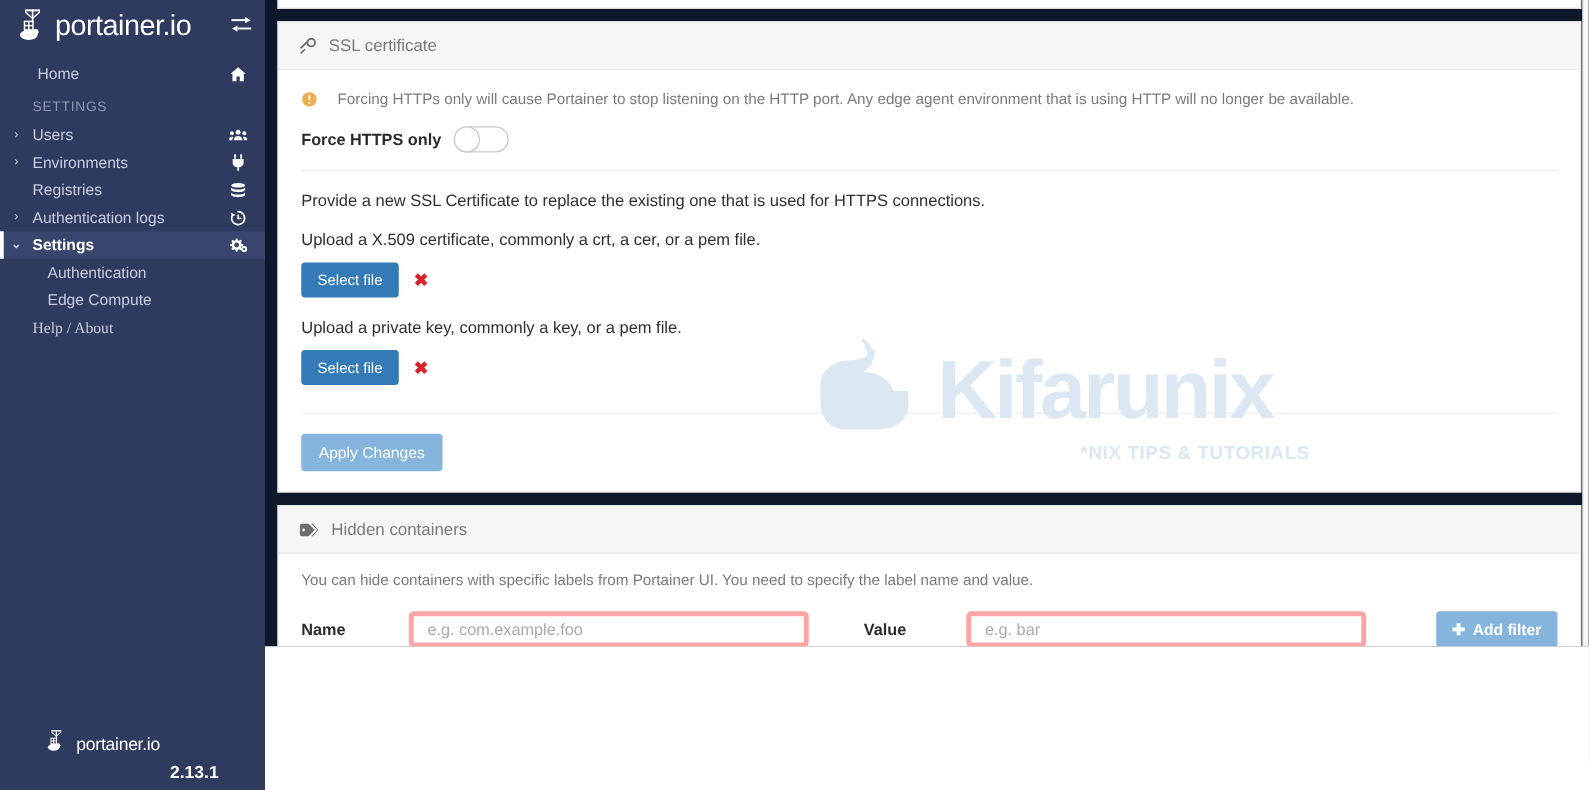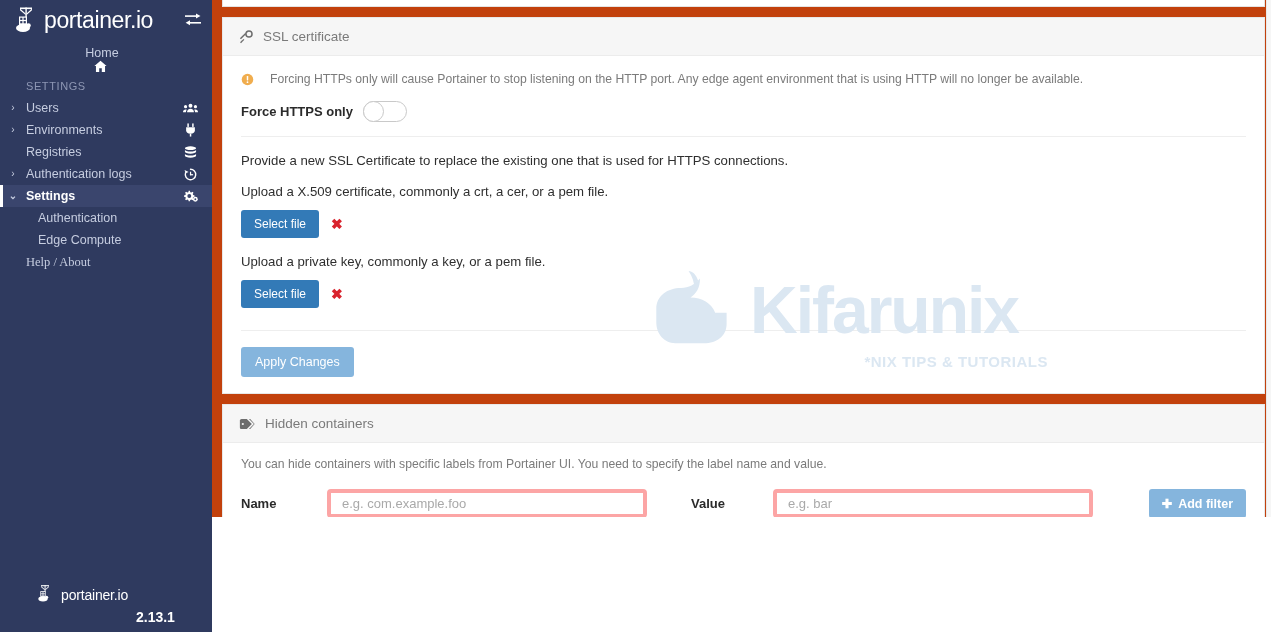--- a/index.html
+++ b/index.html
@@ -41,21 +41,21 @@
   }
   .nav-item .caret {
     width: 26px; min-width: 26px; text-align: center;
     font-size: 10px; color: #c6cde0; line-height: 1;
   }
   .nav-item .nav-label { flex: 1; }
   .nav-item .nav-icon {
     width: 20px; text-align: center; color: #ffffff;
     display: flex; align-items: center; justify-content: center;
   }
-  .nav-item.home { height: 26px; flex-direction: column; }
+  .nav-item.home { height: 26px; }
   .nav-item.home .nav-label { padding-left: 4px; }
 
   .nav-section {
     font-size: 11px; letter-spacing: 0.6px;
     color: #8e97b4; padding: 8px 0 5px 26px; font-weight: 400;
   }
   .nav-item.active {
     background: #3a456d;
     color: #ffffff; font-weight: 600;
   }
@@ -72,21 +72,21 @@
 
   .sidebar-footer {
     position: absolute; bottom: 7px; left: 0; right: 0;
     display: flex; align-items: center; justify-content: center; gap: 8px;
   }
   .sidebar-footer .ft-text { color: #ffffff; font-size: 14px; letter-spacing: -0.2px; }
   .sidebar-footer .ft-ver { color: #ffffff; font-size: 14px; font-weight: 700; margin-top: 44px; }
 
   
   #main {
-    flex: 1; height: 517px; background: #c2410c;
+    flex: 1; height: 517px; background: #0f172a;
     position: relative; overflow: hidden;
     padding: 0 6px 0 10px;
   }
   .panel-cut {
     background: #ffffff; border: 1px solid #e4e4e4; border-top: none;
     height: 7px; margin-bottom: 10px;
   }
   .panel {
     background: #ffffff; border: 1px solid #e8e8e8;
     margin-bottom: 10px;

